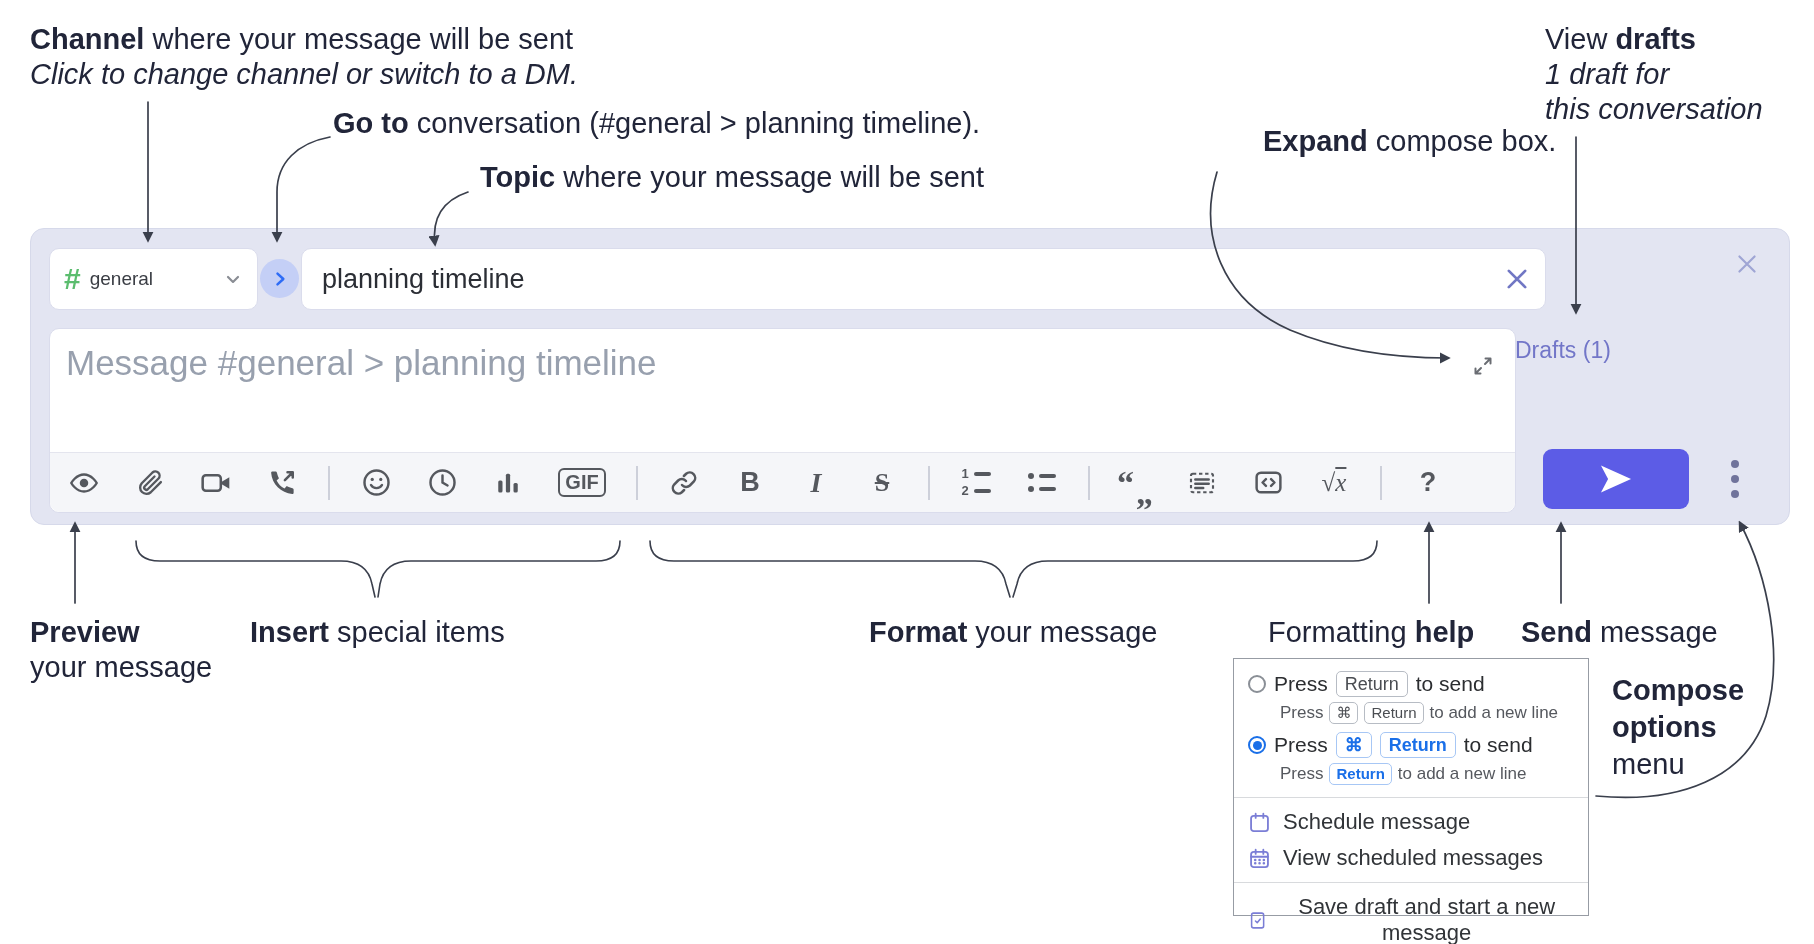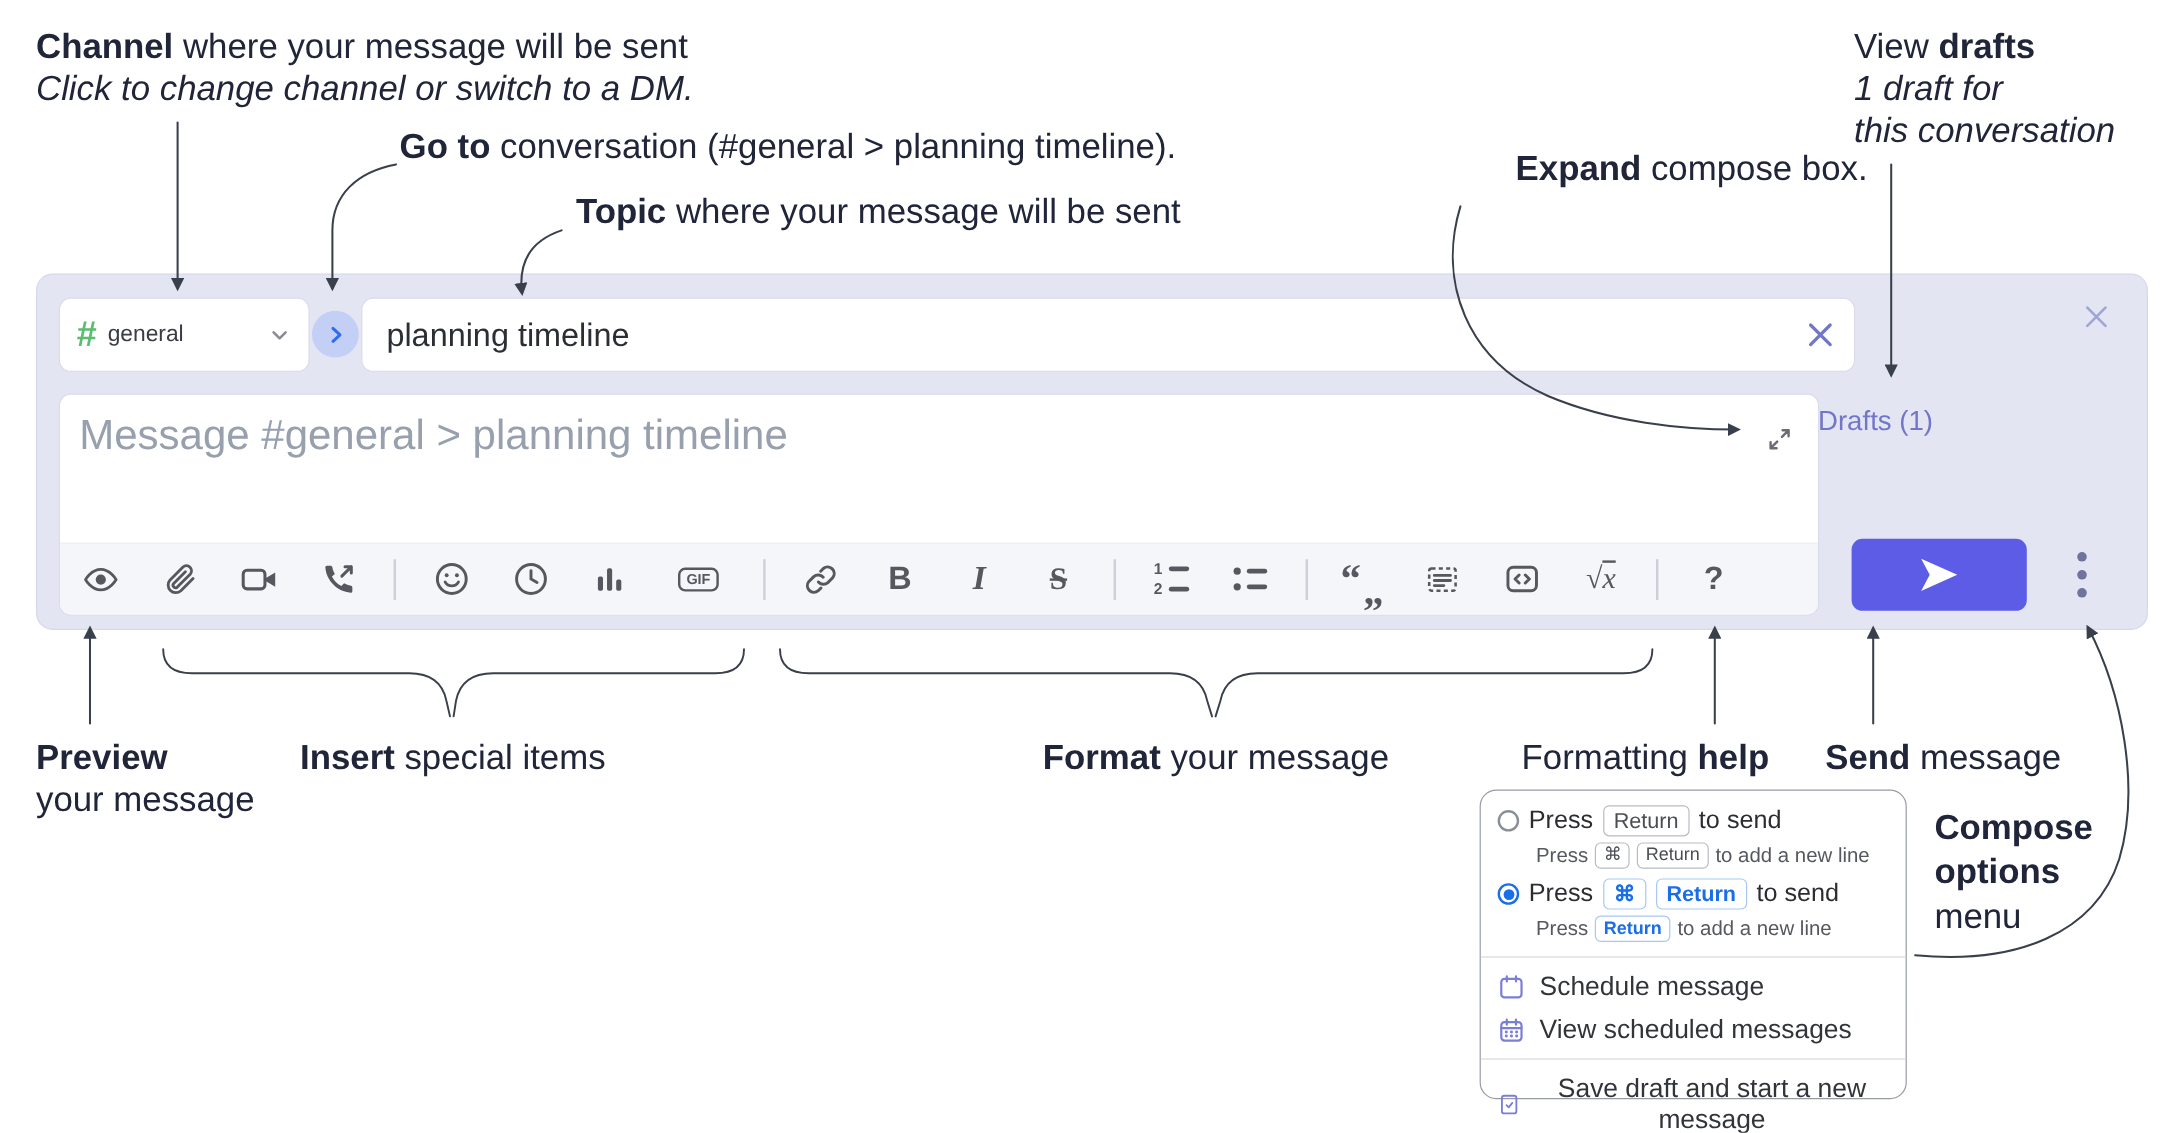--- a/index.html
+++ b/index.html
@@ -44,40 +44,40 @@
     border-top:1px solid #e4e5ee; border-radius:0 0 10px 10px; display:flex; align-items:center;
     padding-left:14px; gap:26px; }
   .tbtn { width:40px; height:40px; display:flex; align-items:center; justify-content:center;
     color:#55585e; cursor:pointer; flex:none; }
   .tdiv { width:2px; height:34px; background:#cdd0da; flex:none; }
   .glyphB { font-size:27px; font-weight:800; }
   .glyphI { font-family:"Liberation Serif",serif; font-style:italic; font-size:28px; font-weight:600; }
   .glyphS { font-family:"Liberation Serif",serif; font-size:26px; font-weight:600; text-decoration:line-through; }
   .glyphQ { font-family:"Liberation Serif",serif; font-weight:700; font-size:34px; letter-spacing:2px; }
   .glyphQ .lo { position:relative; top:10px; }
-  .gifbox { border:2.2px solid #55585e; border-radius:6px; padding:1px 5px; font-size:12px; font-weight:700; }
+  .gifbox { border:2.2px solid #55585e; border-radius:6px; padding:1px 5px; font-size:20px; font-weight:700; }
   .mathx { font-family:"Liberation Serif",serif; font-size:25px; }
   .mathx .x { font-style:italic; text-decoration:overline; }
   .qmark { font-size:27px; font-weight:600; }
   .listico { display:flex; flex-direction:column; gap:7px; }
   .listico .row { display:flex; align-items:center; gap:5px; }
   .listico .num { font-size:13px; font-weight:700; line-height:10px; }
   .listico .dot { width:6px; height:6px; border-radius:50%; background:#55585e; }
   .listico .bar { width:17px; height:4px; border-radius:2px; background:#55585e; }
 
   #drafts-link { position:absolute; left:1484px; top:108px; color:#7276c8; font-size:23px; cursor:pointer; }
   #send-btn { position:absolute; left:1512px; top:220px; width:146px; height:60px; background:#5c5ce6;
     border:none; border-radius:9px; display:flex; align-items:center; justify-content:center; cursor:pointer; }
   #kebab { position:absolute; left:1684px; top:222px; width:40px; height:56px; display:flex; flex-direction:column;
     align-items:center; justify-content:center; gap:7px; cursor:pointer; }
   #kebab i { width:8px; height:8px; border-radius:50%; background:#70739b; }
 
   
   #popup { position:absolute; left:1233px; top:658px; width:356px; height:258px; background:#fff;
-    border:1.6px solid #979ca4; border-radius:14px; z-index:10; padding:10px 0 6px 0;
+    border:1.6px solid #979ca4; border-radius:0; z-index:10; padding:10px 0 6px 0;
     color:#2b2d30; }
   .prow { display:flex; align-items:center; gap:8px; padding:2px 14px; font-size:21px; }
   .psub { padding:3px 14px 6px 46px; font-size:17px; color:#55585e; display:flex; align-items:center; gap:6px; }
   kbd { border:1.5px solid #b7bcc4; border-radius:5px; padding:0px 8px; font-family:"Liberation Sans",sans-serif;
     font-size:18px; color:#4a4d52; background:#fff; line-height:24px; display:inline-block; }
   .psub kbd { font-size:15px; padding:0 6px; line-height:20px; }
   kbd.blue { color:#1a6fe8; border-color:#a7c7f5; font-weight:600; }
   .radio { width:18px; height:18px; border:2px solid #8a8f96; border-radius:50%; flex:none; }
   .radio.sel { border-color:#1a6fe8; display:flex; align-items:center; justify-content:center; }
   .radio.sel::after { content:""; width:9px; height:9px; border-radius:50%; background:#1a6fe8; }

